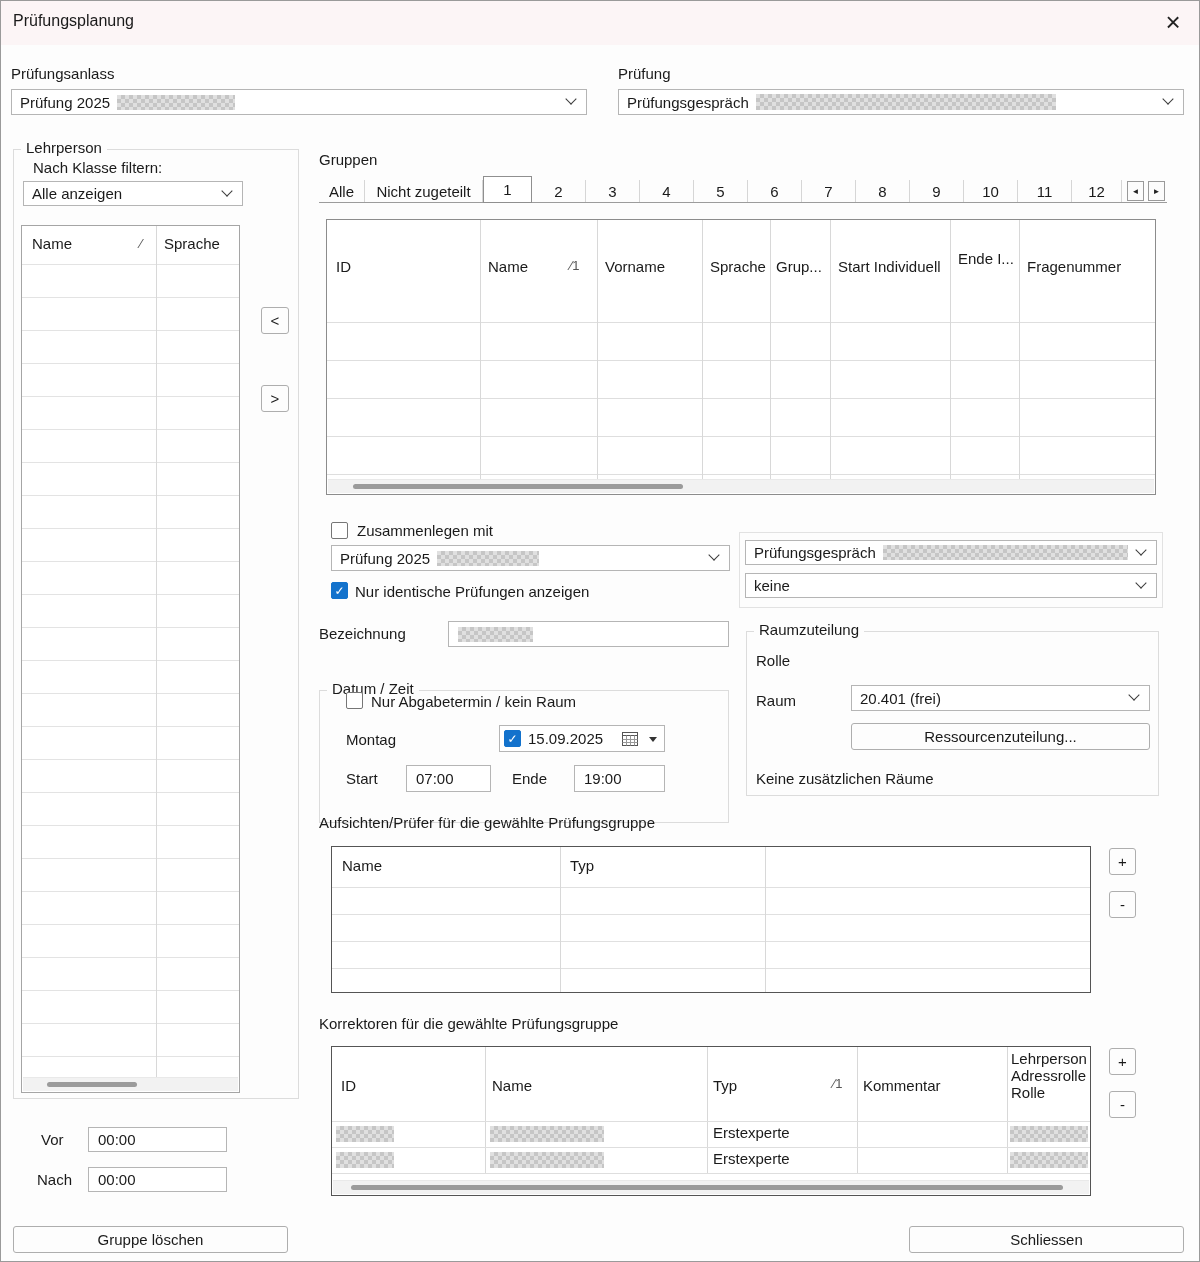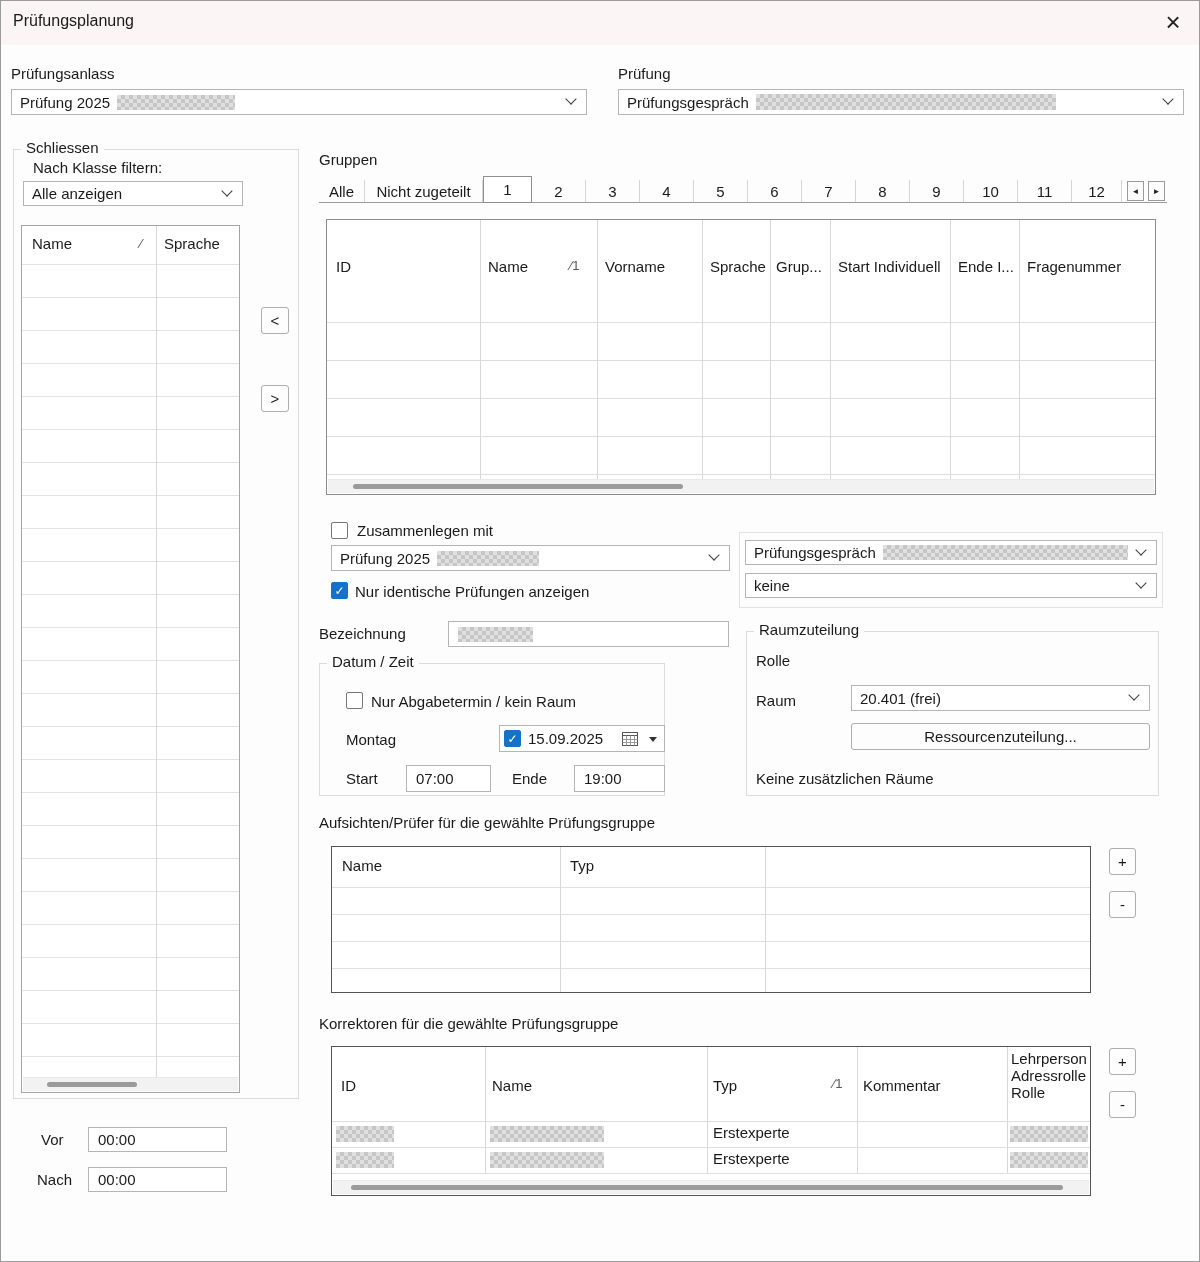--- a/index.html
+++ b/index.html
@@ -51,21 +51,21 @@
     <span class="chev"></span>
   </div>
   <div class="lbl" style="left:617px;top:64px">Prüfung</div>
   <div class="dd" style="left:617px;top:88px;width:566px;height:26px">
     <span>Prüfungsgespräch</span>
     <span class="redact" style="width:300px;height:16px;margin-left:7px"></span>
     <span class="chev"></span>
   </div>
 
   <div class="fieldset" style="left:12px;top:148px;width:286px;height:950px">
-    <span class="legend">Schliessen</span>
+    <span class="legend">Lehrperson</span>
   </div>
   <div class="lbl" style="left:32px;top:158px">Nach Klasse filtern:</div>
   <div class="dd" style="left:22px;top:180px;width:220px;height:25px">
     <span>Alle anzeigen</span>
     <span class="chev"></span>
   </div>
 
   <div class="table" style="left:20px;top:224px;width:219px;height:868px;border-color:#a5a5a5">
     <div class="rowlines" style="top:38px;height:812px;background:repeating-linear-gradient(to bottom,#e3e3e3 0 1px,transparent 1px 33px)"></div>
     <div class="vline" style="left:134px;height:852px"></div>
@@ -117,21 +117,21 @@
     <div class="vline" style="left:503px;height:260px"></div>
     <div class="vline" style="left:623px;height:260px"></div>
     <div class="vline" style="left:692px;height:260px"></div>
     <span class="th" style="left:9px;top:38px">ID</span>
     <span class="th" style="left:161px;top:38px">Name</span>
     <span class="sort" style="left:243px;top:38px">∕1</span>
     <span class="th" style="left:278px;top:38px">Vorname</span>
     <span class="th" style="left:383px;top:38px">Sprache</span>
     <span class="th" style="left:449px;top:38px">Grup...</span>
     <span class="th" style="left:511px;top:38px">Start Individuell</span>
-    <span class="th" style="left:631px;top:38px">Ende I...</span>
+    <span class="th" style="left:631px;top:30px">Ende I...</span>
     <span class="th" style="left:700px;top:38px">Fragenummer</span>
     <div class="strack" style="left:1px;right:1px;bottom:1px;height:14px">
       <div class="sthumb" style="left:25px;width:330px"></div>
     </div>
   </div>
 
   <span class="cb" style="left:330px;top:521px"></span>
   <div class="lbl" style="left:356px;top:521px">Zusammenlegen mit</div>
   <div class="fieldset" style="left:738px;top:531px;width:424px;height:76px;border-color:#e2e2e2"></div>
   <div class="dd" style="left:330px;top:544px;width:399px;height:26px">
@@ -149,21 +149,21 @@
   <div class="dd" style="left:744px;top:572px;width:412px;height:25px">
     <span>keine</span>
     <span class="chev"></span>
   </div>
 
   <div class="lbl" style="left:318px;top:624px">Bezeichnung</div>
   <div class="input" style="left:447px;top:620px;width:281px;height:26px">
     <span class="redact" style="width:75px;height:15px"></span>
   </div>
 
-  <div class="fieldset" style="left:318px;top:662px;width:346px;height:133px">
+  <div class="fieldset" style="left:318px;top:689px;width:410px;height:133px">
     <span class="legend">Datum / Zeit</span>
   </div>
   <span class="cb" style="left:345px;top:691px"></span>
   <div class="lbl" style="left:370px;top:692px">Nur Abgabetermin / kein Raum</div>
   <div class="lbl" style="left:345px;top:730px">Montag</div>
   <div class="input" style="left:498px;top:724px;width:166px;height:27px;padding-left:0">
     <span class="cb on" style="left:4px;top:4px">✓</span>
     <span class="lbl" style="left:28px;top:4px">15.09.2025</span>
     <svg style="position:absolute;right:26px;top:5px" width="16" height="15" viewBox="0 0 16 15">
       <rect x="0.5" y="1.5" width="15" height="13" fill="#fff" stroke="#555"></rect>
@@ -233,14 +233,16 @@
     <span class="redact" style="position:absolute;left:158px;top:105px;width:114px;height:16px"></span>
     <span class="lbl" style="left:381px;top:103px">Erstexperte</span>
     <span class="redact" style="position:absolute;left:678px;top:105px;width:78px;height:16px"></span>
     <div class="strack" style="left:1px;right:1px;bottom:1px;height:14px">
       <div class="sthumb" style="left:18px;width:712px"></div>
     </div>
   </div>
   <div class="btn" style="left:1108px;top:1047px;width:27px;height:27px">+</div>
   <div class="btn" style="left:1108px;top:1090px;width:27px;height:27px">-</div>
 
+  <div class="btn" style="left:12px;top:1225px;width:275px;height:27px">Gruppe löschen</div>
+  <div class="btn" style="left:908px;top:1225px;width:275px;height:27px">Schliessen</div>
 
 </div>
 
 </body></html>

